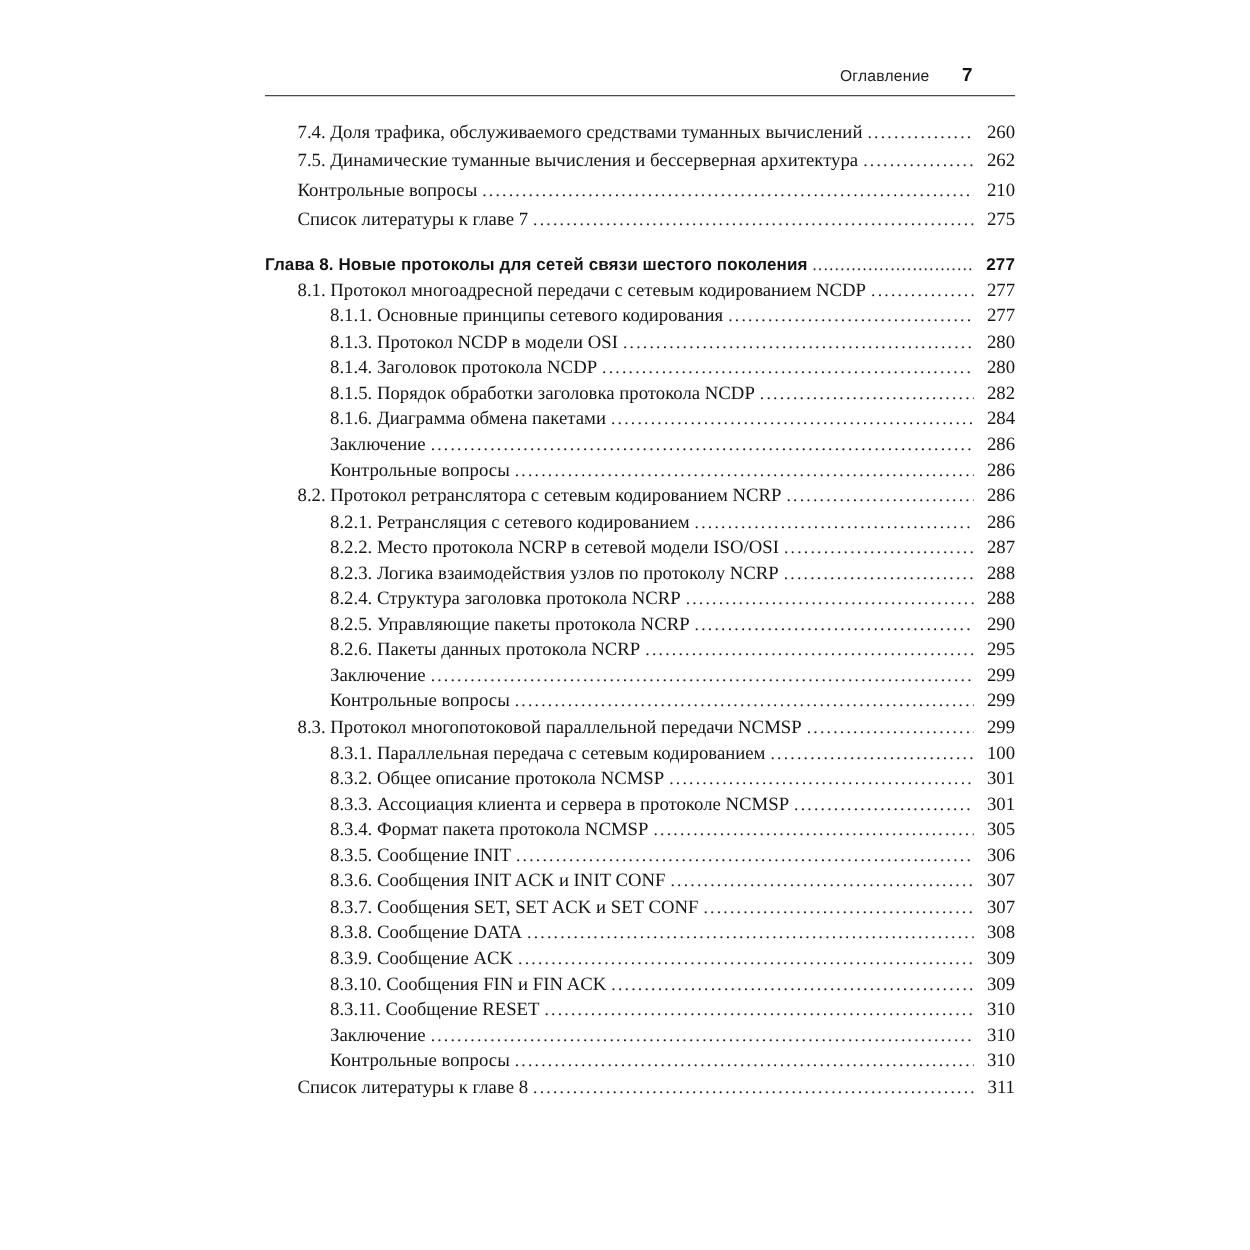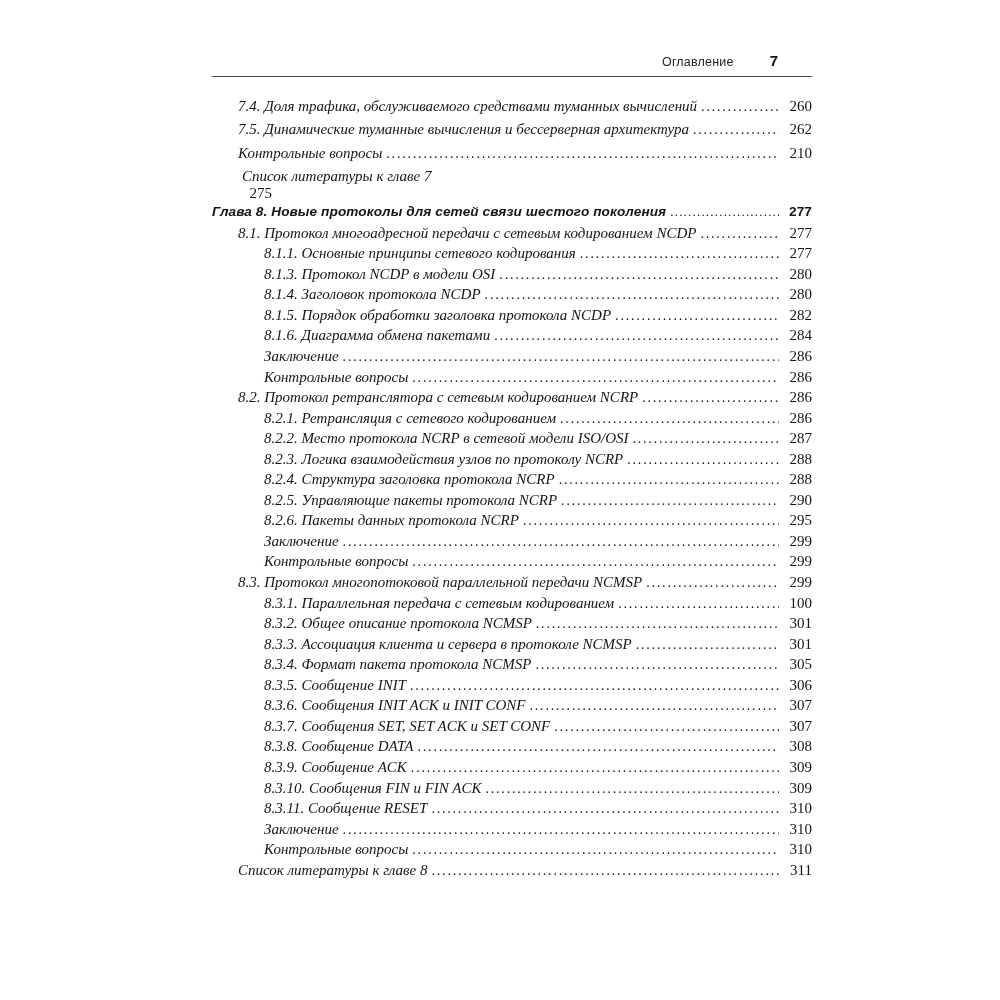--- a/index.html
+++ b/index.html
@@ -17,21 +17,21 @@
   }
   .content {
     position: absolute;
     left: 212px; top: 52px;
     width: 600px;
   }
   .running-head {
     display: flex;
     justify-content: flex-end;
     align-items: baseline;
-    gap: 36px;
+    gap: 26px;
     padding-right: 34px;
   }
   .running-head .head-title {
     font-family: "Liberation Sans", sans-serif;
     font-size: 12.5px;
     color: #222;
     letter-spacing: 0.2px;
   }
   .running-head .head-page {
     font-family: "Liberation Sans", sans-serif;
@@ -47,31 +47,31 @@
   .toc-list { margin-top: 21px; }
   .toc-row {
     display: flex;
     align-items: baseline;
     height: 20.55px;
     font-size: 15px;
     white-space: nowrap;
   }
   
   .toc-row:nth-child(-n+4) { height: 23.3px; }
-  .toc-row.gap-after { margin-bottom: 13px; flex-direction: column; }
+  .toc-row.gap-after { margin-bottom: 13px; }
   .toc-row.lvl0 { padding-left: 0; }
   .toc-row.lvl1 { padding-left: 26px; }
   .toc-row.lvl2 { padding-left: 52px; }
   .toc-row.bold {
     font-family: "Liberation Sans", sans-serif;
     font-weight: 700;
     font-size: 13.6px;
     letter-spacing: 0.1px;
   }
-  .toc-text { flex: 0 0 auto; font-style: italic; }
+  .toc-text { flex: 0 0 auto; }
   .toc-dots {
     flex: 1 1 auto;
     overflow: hidden;
     margin: 0 3px 0 4px;
     position: relative;
     align-self: baseline;
   }
   .toc-dots::after {
     content: "....................................................................................................................................................................";
     letter-spacing: 1.8px;

